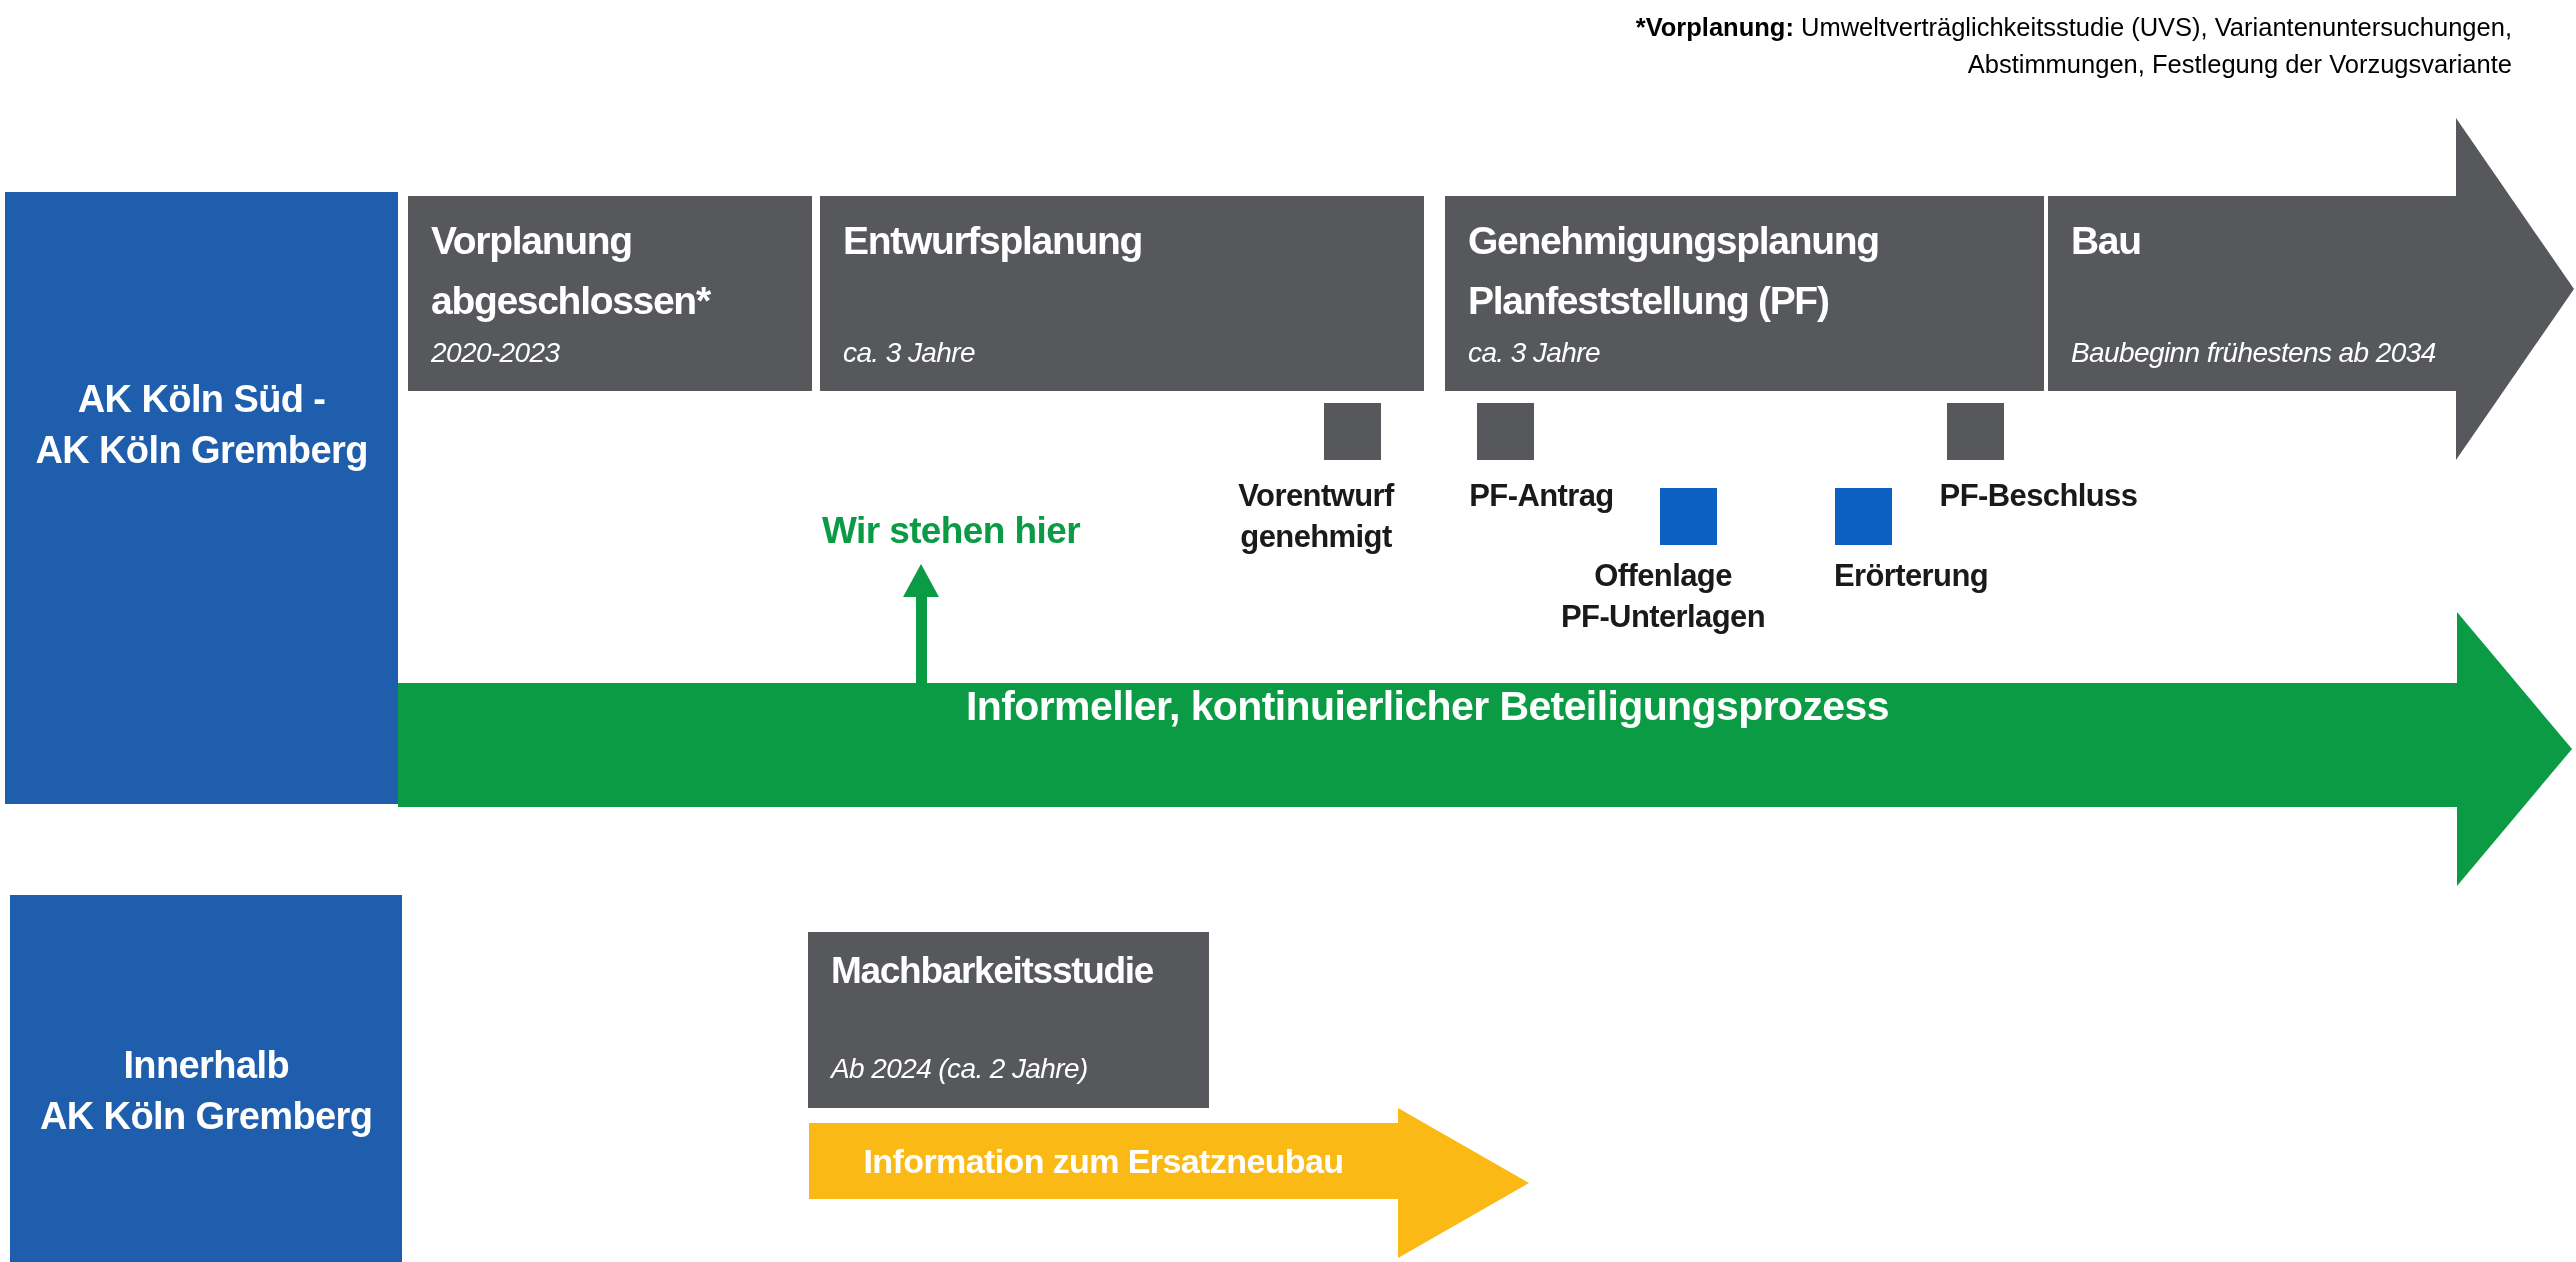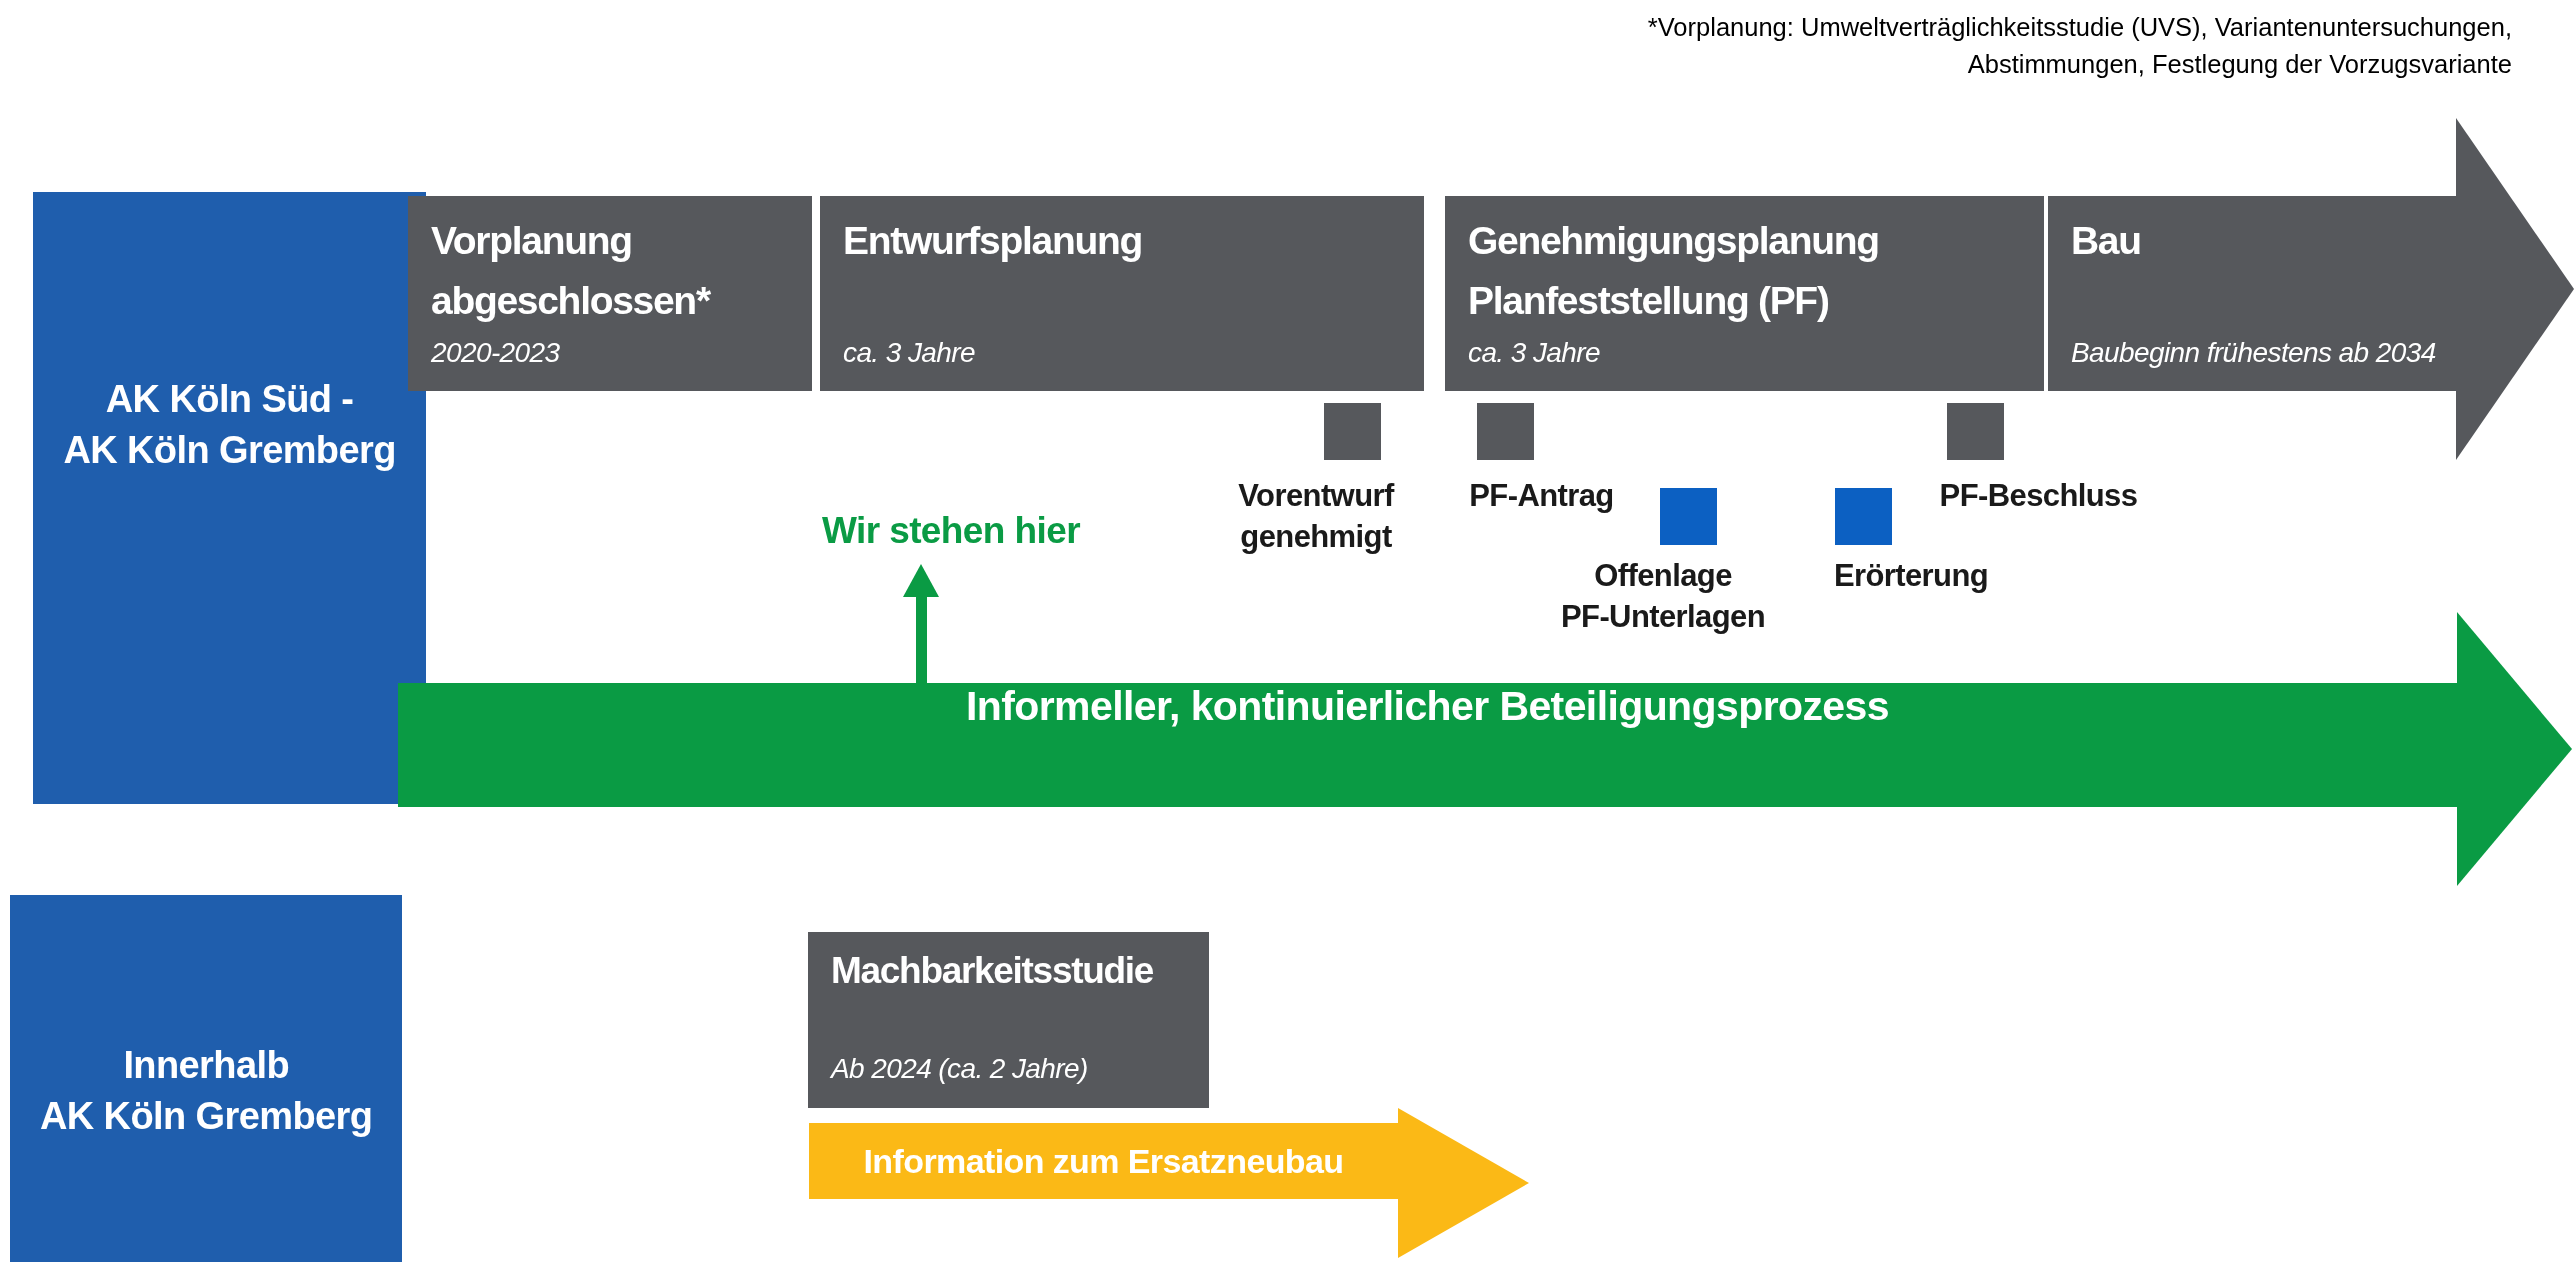--- a/index.html
+++ b/index.html
@@ -7,26 +7,26 @@
     --green:#0A9B44; --yellow:#FBB916; --label:#1A1A1A; --white:#FFFFFF;
   }
   *{margin:0;padding:0;box-sizing:border-box;}
   html,body{background:#fff;}
   body{font-family:"Liberation Sans",sans-serif;}
   #stage{position:relative;width:2576px;height:1263px;background:#fff;overflow:hidden;}
 
   
   .footnote{position:absolute;top:9px;right:64px;text-align:right;
     font-size:25.5px;line-height:37px;color:#000;}
-  .footnote b{font-weight:normal;}
+  .footnote b{font-weight:bold;}
 
   
   .lane{position:absolute;background:var(--blue-box);color:#fff;
     font-weight:bold;font-size:38px;line-height:51px;text-align:center;letter-spacing:-0.6px;}
-  .lane-1{left:5.1px;top:192px;width:393px;height:612px;margin-left:28px;}
+  .lane-1{left:5.1px;top:192px;width:393px;height:612px;}
   .lane-1 .lane-text{position:absolute;top:182px;left:0;width:100%;}
   .lane-2{left:10.2px;top:875px;width:392px;height:379px;margin-top:20px;}
   .lane-2 .lane-text{position:absolute;top:145px;left:0;width:100%;}
 
   
   .phase{position:absolute;top:196px;height:195px;background:var(--gray);color:#fff;
     display:flex;flex-direction:column;padding:15.3px 19px 21.7px 23px;}
   .phase .title{font-weight:bold;font-size:39px;line-height:60px;letter-spacing:-1.3px;}
   .phase .subtitle{font-style:italic;font-size:28px;margin-top:auto;letter-spacing:-0.6px;}
   .phase-1{left:408px;width:404px;}

